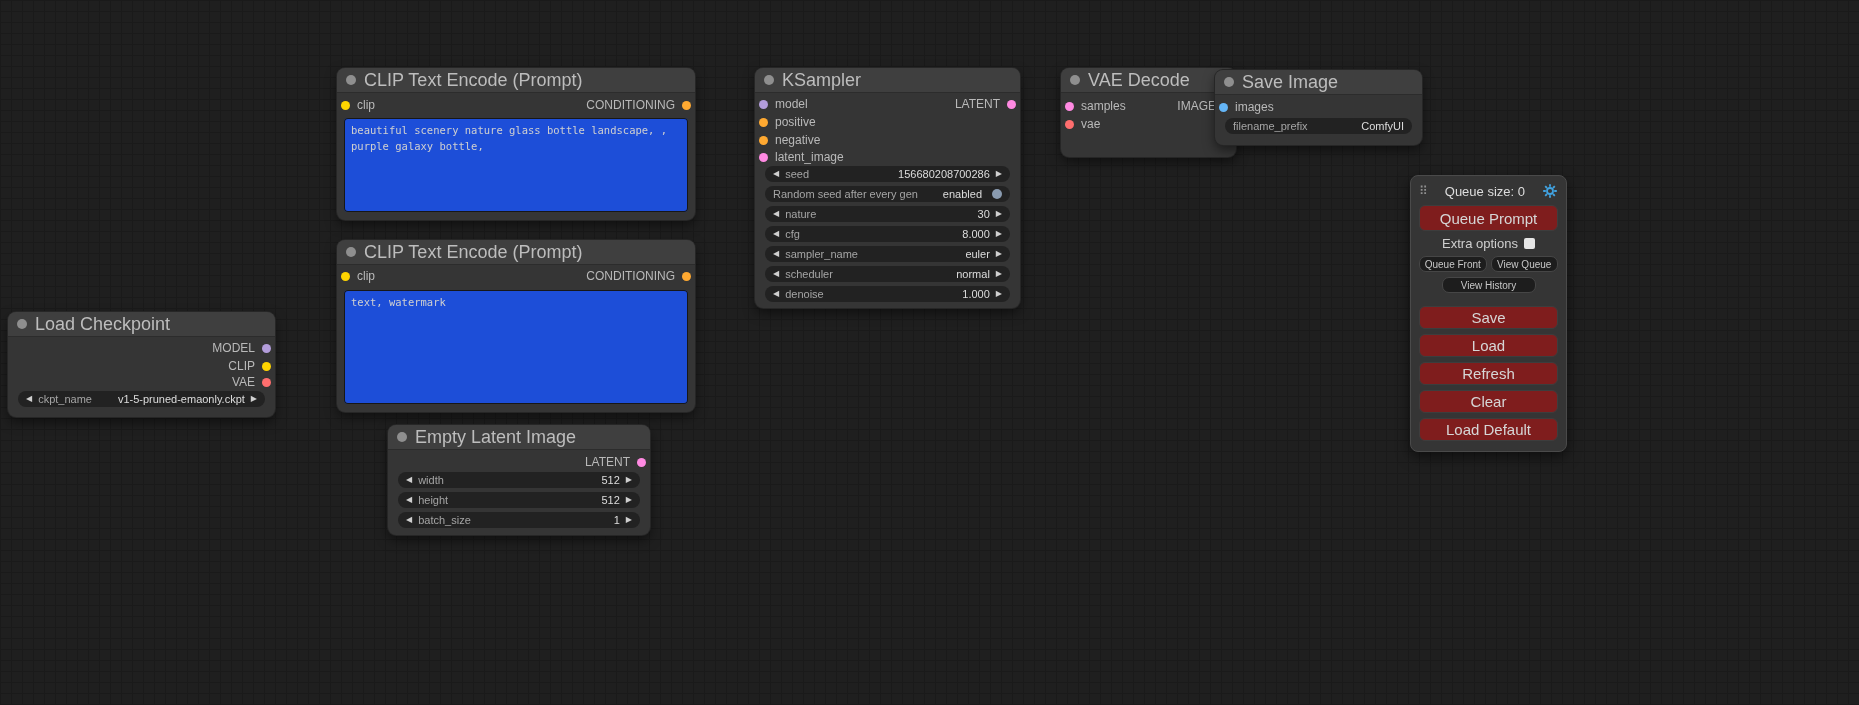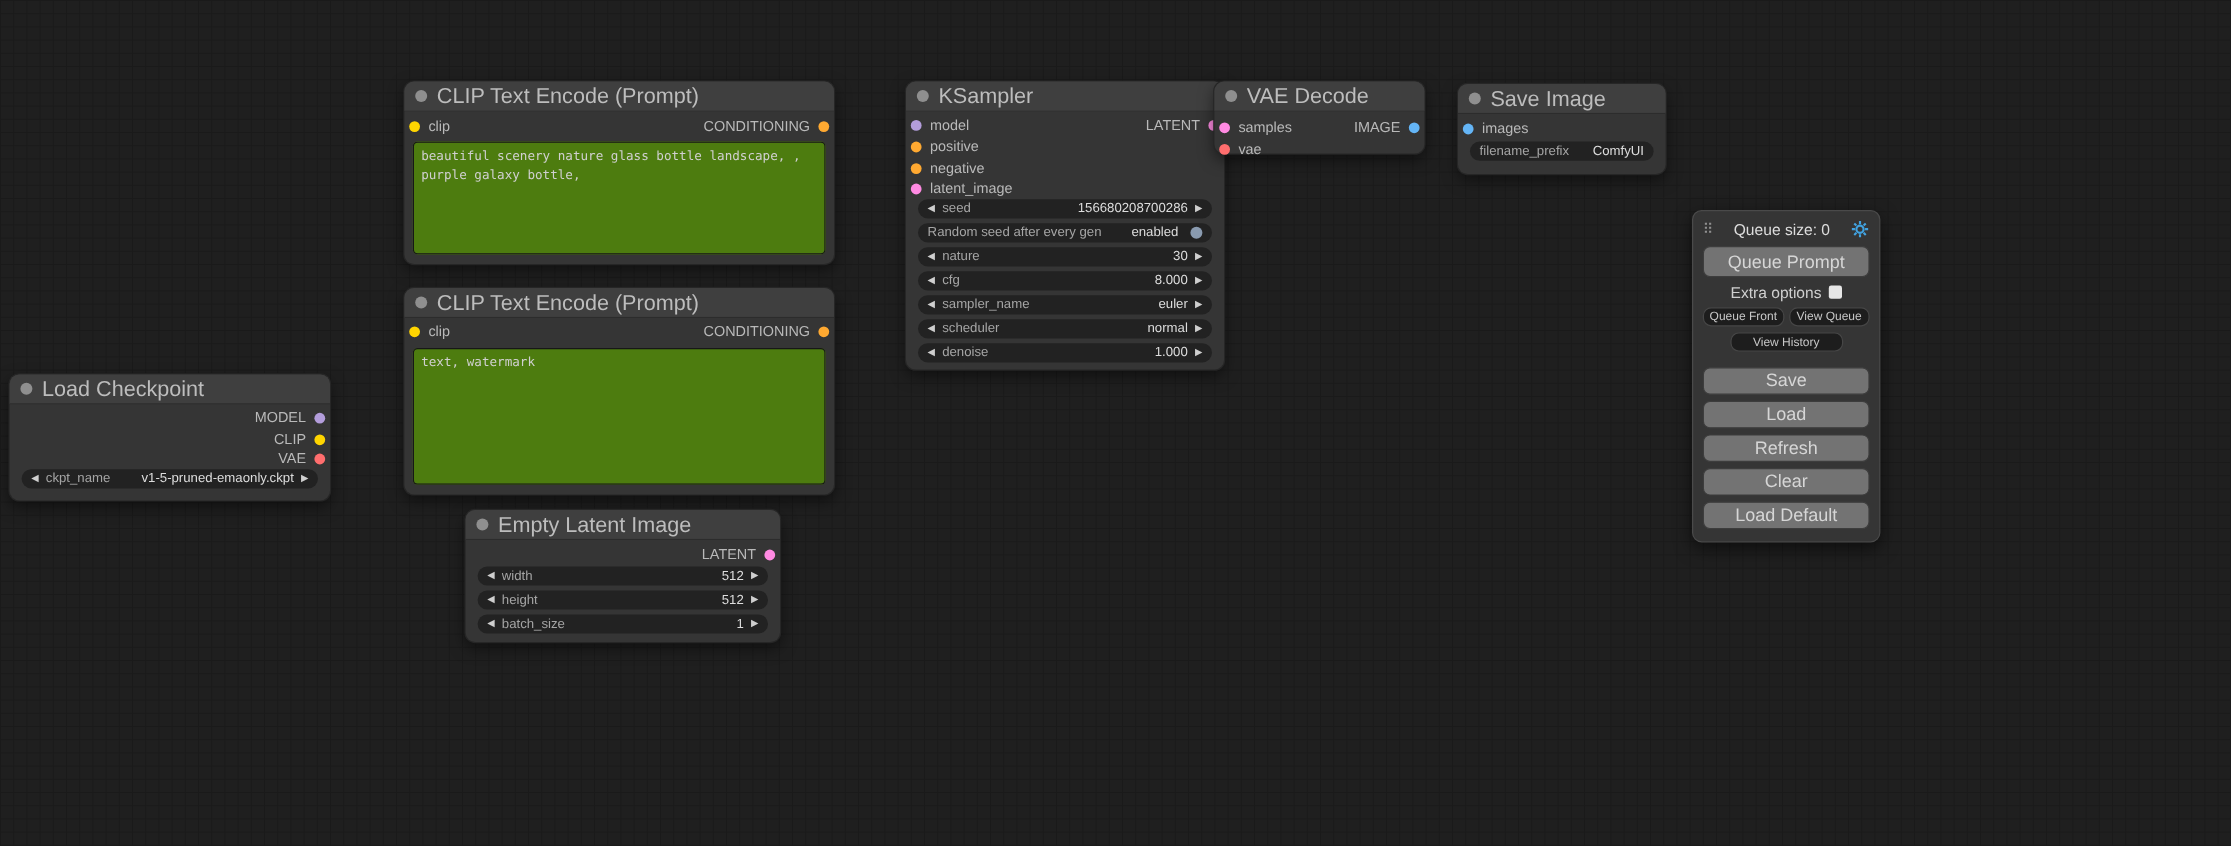--- a/index.html
+++ b/index.html
@@ -32,37 +32,37 @@
   .widget{
     position:absolute;left:10px;right:10px;height:16px;background:#222;
     border-radius:8px;display:flex;align-items:center;padding:0 8px;gap:6px;
     font-size:11px;box-sizing:border-box;
   }
   .warrow{font-size:8px;color:#cfcfcf;flex:none;line-height:1;}
   .wlabel{color:#a5a5a5;white-space:nowrap;overflow:hidden;}
   .wvalue{margin-left:auto;color:#ddd;white-space:nowrap;}
   .wtoggle{width:10px;height:10px;border-radius:50%;flex:none;margin-left:4px;background:#8899AA;}
   .prompt{
-    position:absolute;left:7px;right:7px;background:#4d7c0f;border-radius:4px;
+    position:absolute;left:7px;right:7px;background:#1d4ed8;border-radius:4px;
     padding:5px 7px;font-family:"DejaVu Sans Mono",monospace;font-size:10.5px;
     color:#d0d0d0;line-height:1.5;white-space:pre-wrap;overflow:hidden;
     box-shadow:inset 0 0 0 1px #171717;
   }
   
   .qpanel{
     position:absolute;left:1410px;top:175px;width:157px;z-index:3;
     background:#353535;border:1px solid #4a4a4a;border-radius:8px;
     box-shadow:0 5px 14px rgba(0,0,0,.55);
     padding:6px 8px 10px;display:flex;flex-direction:column;gap:5px;box-sizing:border-box;
   }
   .qheader{display:flex;align-items:center;gap:4px;color:#ddd;font-size:13px;height:18px;}
   .qhandle{color:#909090;font-size:12px;cursor:move;}
   .qsize{flex:1;text-align:center;}
   .qbtn-lg,.qbtn{
-    background:#737373;border:1px solid #3d3d3d;border-radius:6px;color:#d6d6d6;
+    background:#7f1d1d;border:1px solid #3d3d3d;border-radius:6px;color:#d6d6d6;
     display:flex;align-items:center;justify-content:center;cursor:pointer;text-align:right;
   }
   .qbtn-lg{height:24px;font-size:15px;}
   .qbtn{height:21px;font-size:15px;}
   .qextra{display:flex;align-items:center;justify-content:center;gap:6px;color:#cfcfcf;font-size:13px;height:15px;}
   .qcheck{width:11px;height:11px;background:#e6e6e6;border-radius:2px;}
   .qrow{display:flex;gap:4px;}
   .qbtn-sm{
     flex:1;height:14px;background:#1d1d1d;border:1px solid #464646;border-radius:7px;
     color:#c7c7c7;font-size:10px;display:flex;align-items:center;justify-content:center;
@@ -244,40 +244,40 @@
       <span class="warrow">▶</span>
     </div>
     <div class="widget" style="top:218px">
       <span class="warrow">◀</span>
       <span class="wlabel">denoise</span>
       <span class="wvalue">1.000</span>
       <span class="warrow">▶</span>
     </div>
   </div>
 
-  <div class="node" style="left:1012px;top:68px;width:175px;height:60px">
+  <div class="node" style="left:1061px;top:68px;width:175px;height:89px">
     <div class="ntitle">
       <span class="ndot"></span>
       <span class="ntext">VAE Decode</span>
     </div>
     <div class="port in" style="top:38px">
       <span class="pdot" style="background-color: rgb(255, 138, 226);"></span>
       <span>samples</span>
     </div>
     <div class="port in" style="top:56px">
       <span class="pdot" style="background-color: rgb(255, 110, 110);"></span>
       <span>vae</span>
     </div>
     <div class="port out" style="top:38px">
       <span>IMAGE</span>
       <span class="pdot" style="background-color: rgb(100, 181, 246);"></span>
     </div>
   </div>
 
-  <div class="node" style="left:1215px;top:70px;width:173px;height:75px">
+  <div class="node" style="left:1215px;top:70px;width:207px;height:75px">
     <div class="ntitle">
       <span class="ndot"></span>
       <span class="ntext">Save Image</span>
     </div>
     <div class="port in" style="top:37px">
       <span class="pdot" style="background-color: rgb(100, 181, 246);"></span>
       <span>images</span>
     </div>
     <div class="widget" style="top:48px">
       <span class="wlabel">filename_prefix</span>

